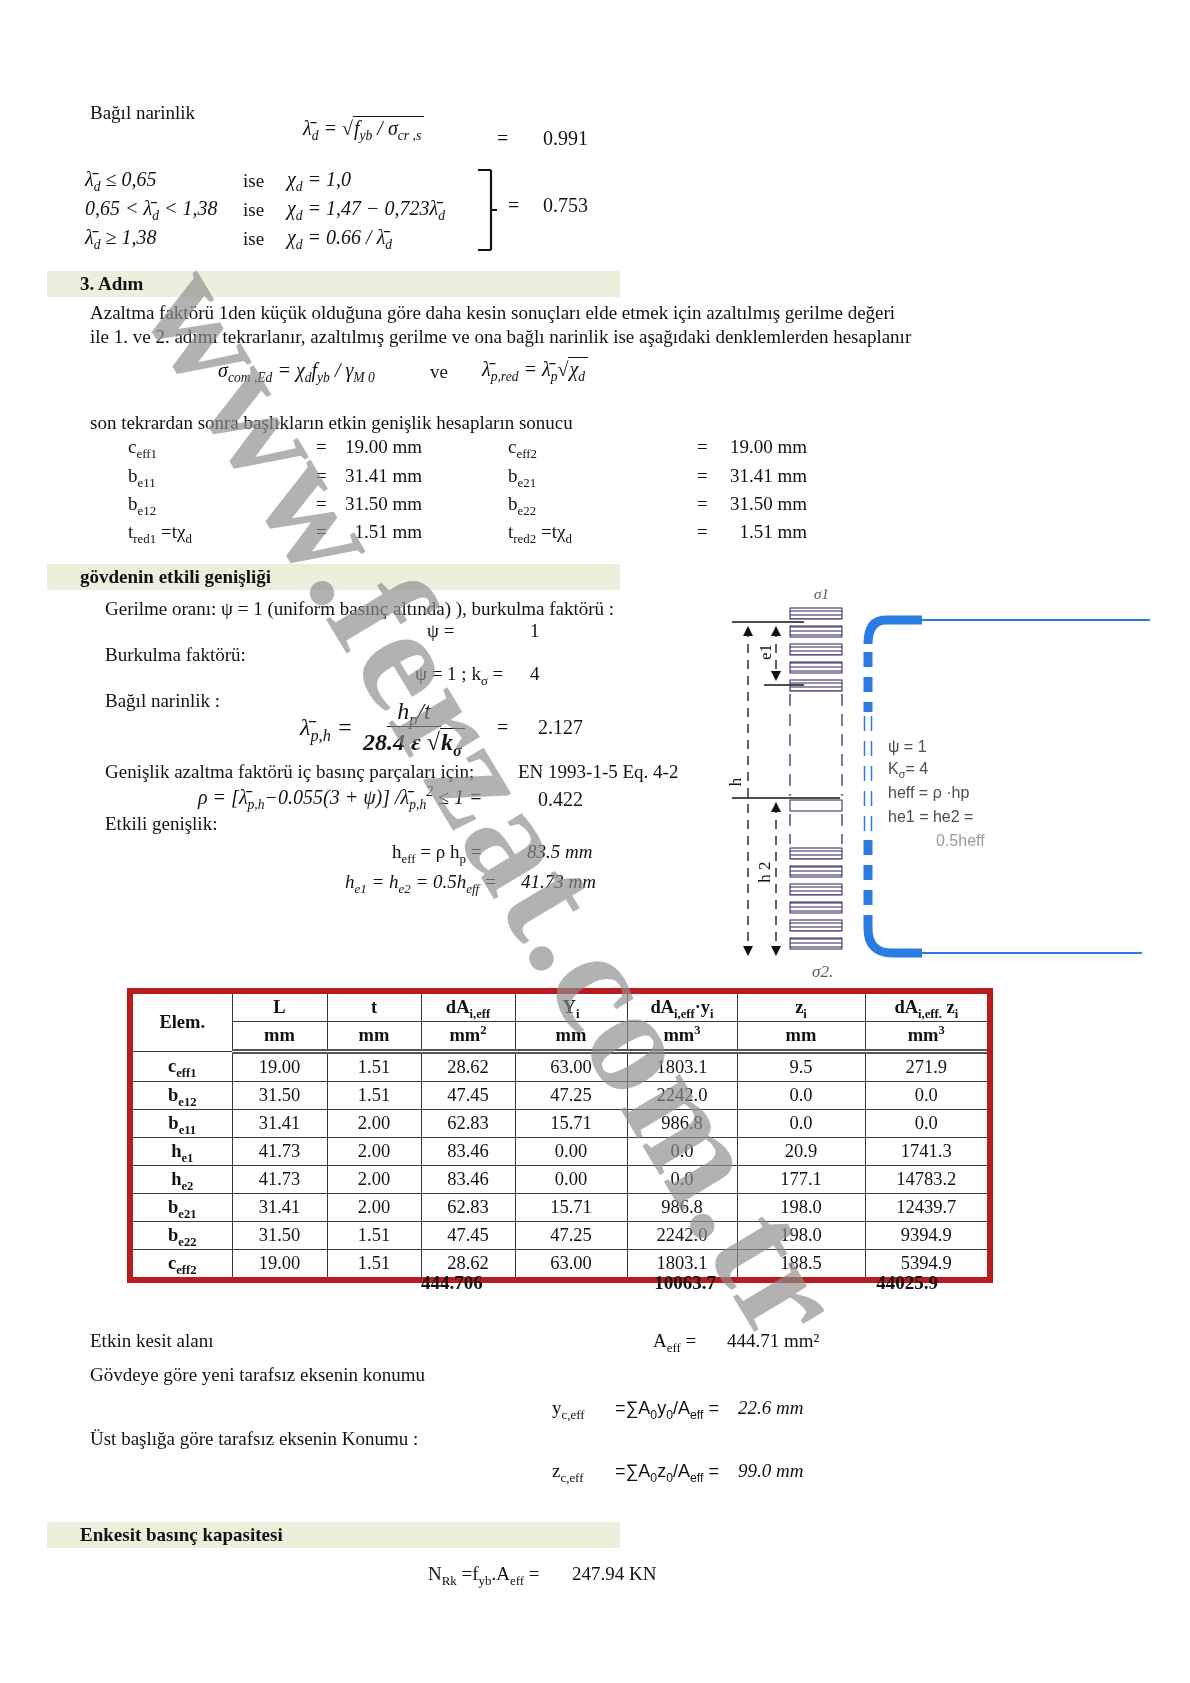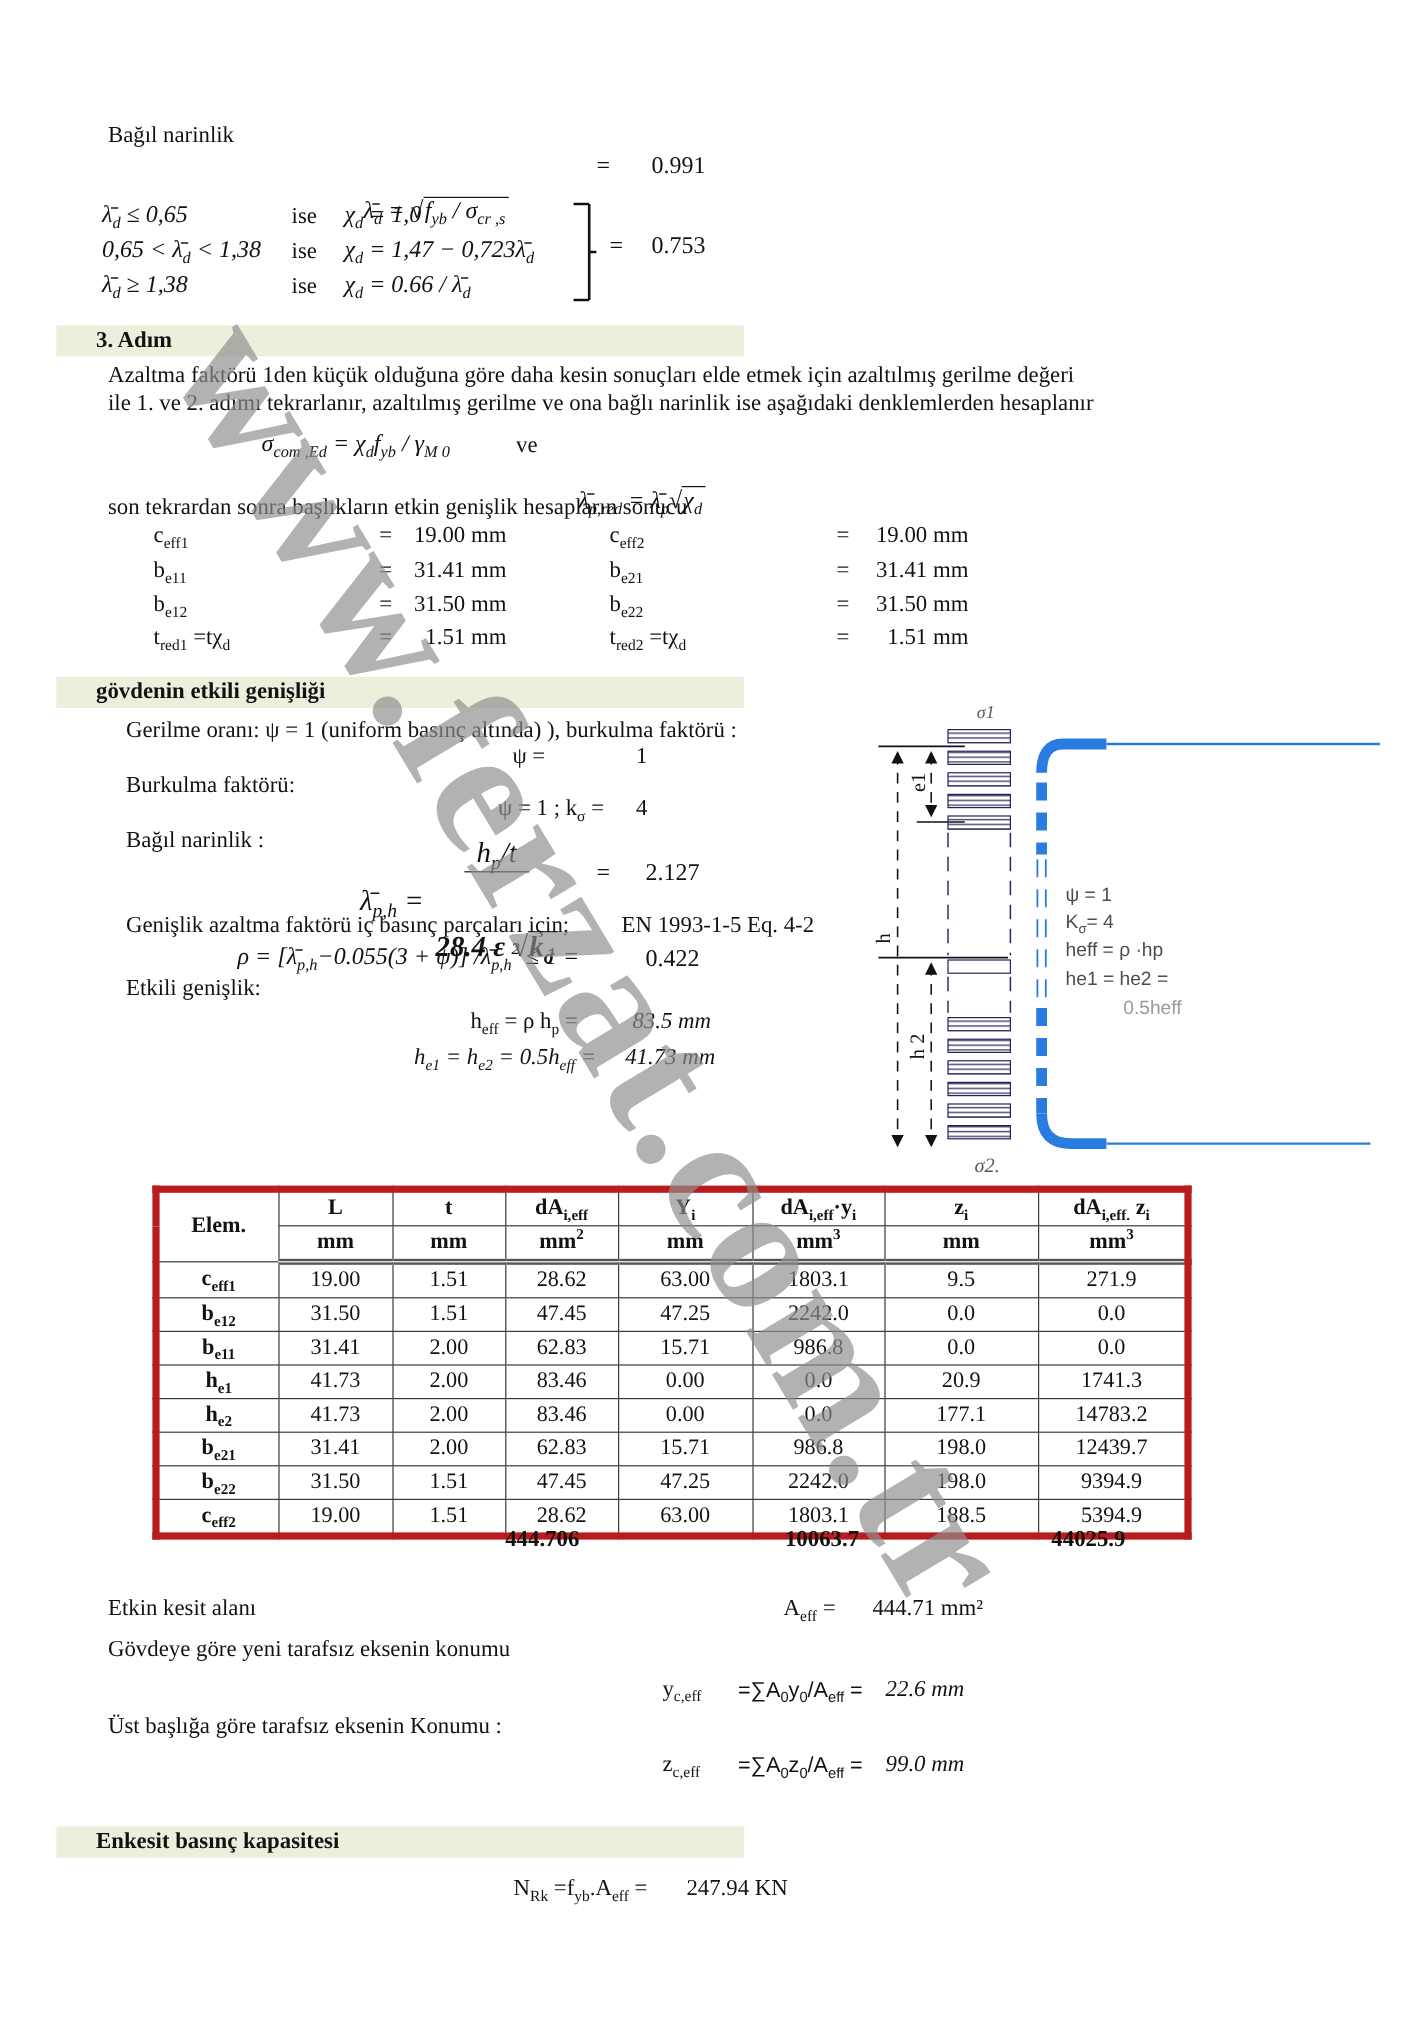--- a/index.html
+++ b/index.html
@@ -5,21 +5,21 @@
   html,body{margin:0;padding:0;background:#fff;}
   .page{position:relative;width:1190px;height:1683px;background:#fff;overflow:hidden;
         font-family:"Liberation Serif",serif;color:#121212;}
   .abs{position:absolute;white-space:nowrap;}
   .t19{font-size:19px;} .t20{font-size:20px;} .t21{font-size:21px;}
   .fm{font-style:italic;font-size:20px;}
   .upr{font-style:normal;}
   .bold{font-weight:bold;}
   .it{font-style:italic;}
   sub{font-size:68%;line-height:0;} sup{font-size:68%;line-height:0;}
-  .rad{display:inline-block;border-top:1.4px solid #121212;padding:0 3px 0 1px;margin-top:48px;}
+  .rad{display:inline-block;border-top:1.4px solid #121212;padding:0 3px 0 1px;}
   .sqrt-sign{font-style:normal;}
   .secbar{position:absolute;left:47px;width:573px;height:26px;background:#edefdd;}
   .secbar span{display:block;padding-left:33px;line-height:26px;font-size:19px;font-weight:bold;white-space:nowrap;}
   .vlabel{font-size:19px;}
   .veq{font-size:19px;}
   .vval{font-size:19px;text-align:right;display:inline-block;}
   .frac-row{display:flex;align-items:center;font-size:24px;font-style:italic;}
   .frac{display:inline-flex;flex-direction:column;align-items:center;margin-left:10px;}
   .frac .num{border-bottom:1.4px solid #121212;padding:0 10px 1px 10px;}
   .frac .den{padding-top:1px;font-weight:bold;}

